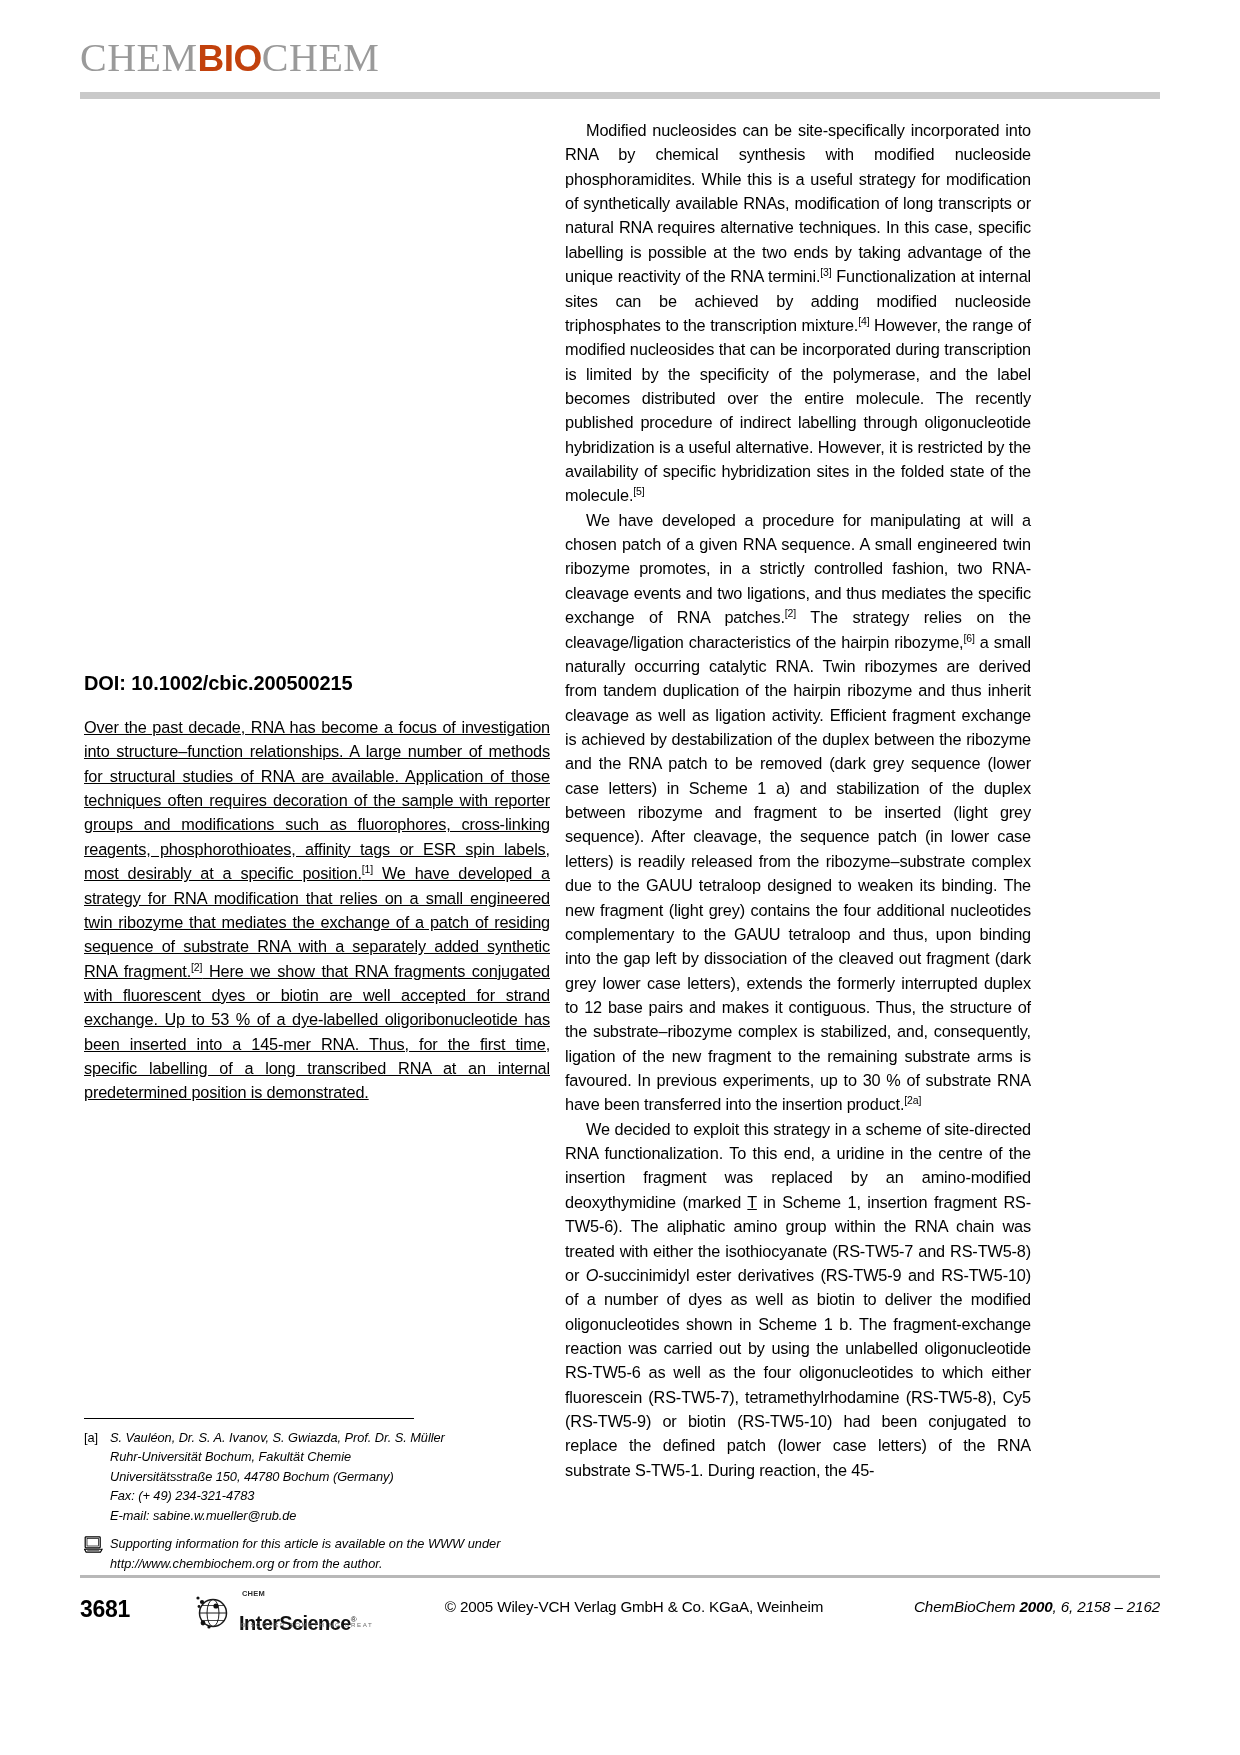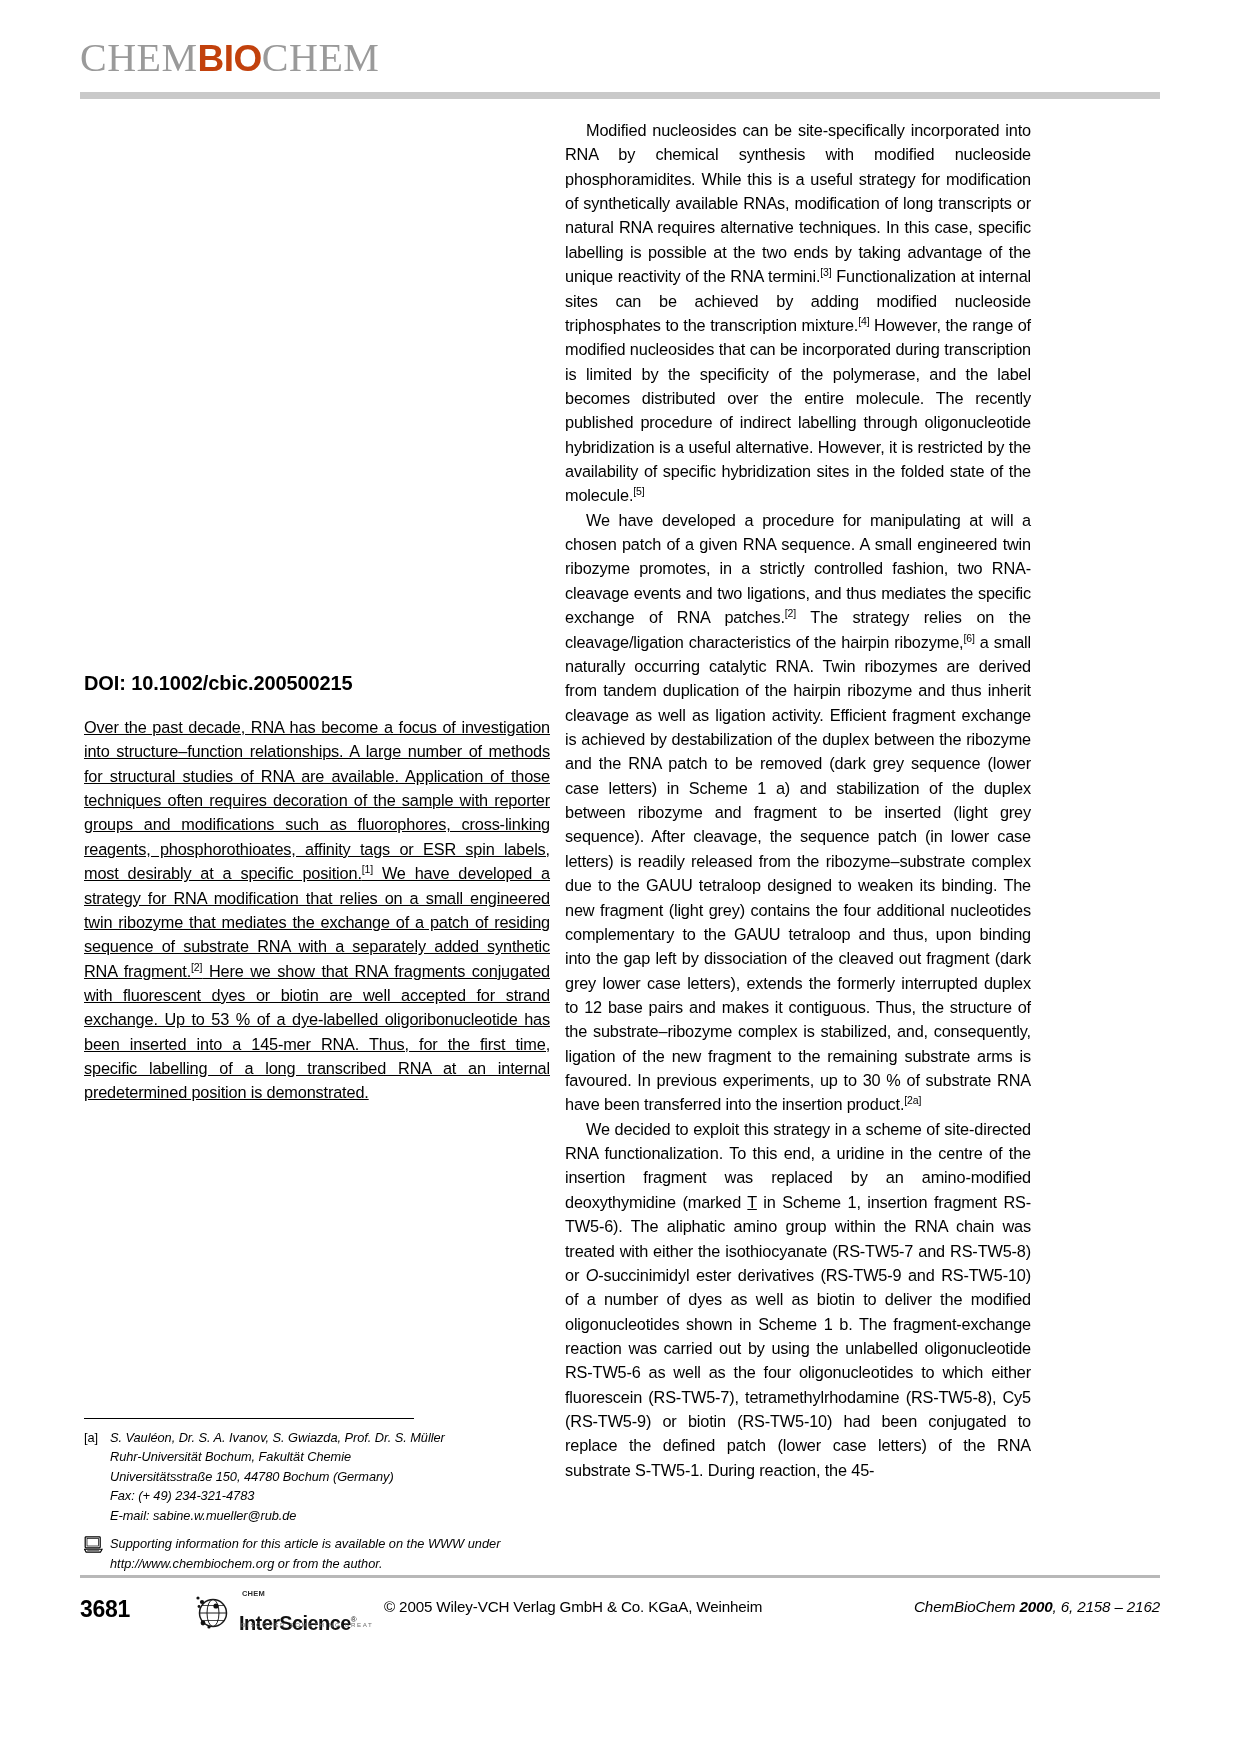--- a/index.html
+++ b/index.html
@@ -171,21 +171,21 @@
     position: absolute; left: 57px; top: 31px;
     font-size: 6.2px; color: #6d6d6d; letter-spacing: 1.6px;
   }
   #is-globe {
     position: absolute; left: 6px; top: 2px;
     width: 42px; height: 40px;
   }
   #copyright {
     position: absolute; left: 304px; top: 8px;
     width: 500px;
-    text-align: left;
+    text-align: center;
     font-size: 15.2px;
     letter-spacing: -0.15px;
   }
   #journal-ref {
     position: absolute; right: 0; top: 8px;
     font-size: 15.2px;
     font-style: italic;
     letter-spacing: -0.15px;
   }
   #journal-ref b { font-weight: bold; }

